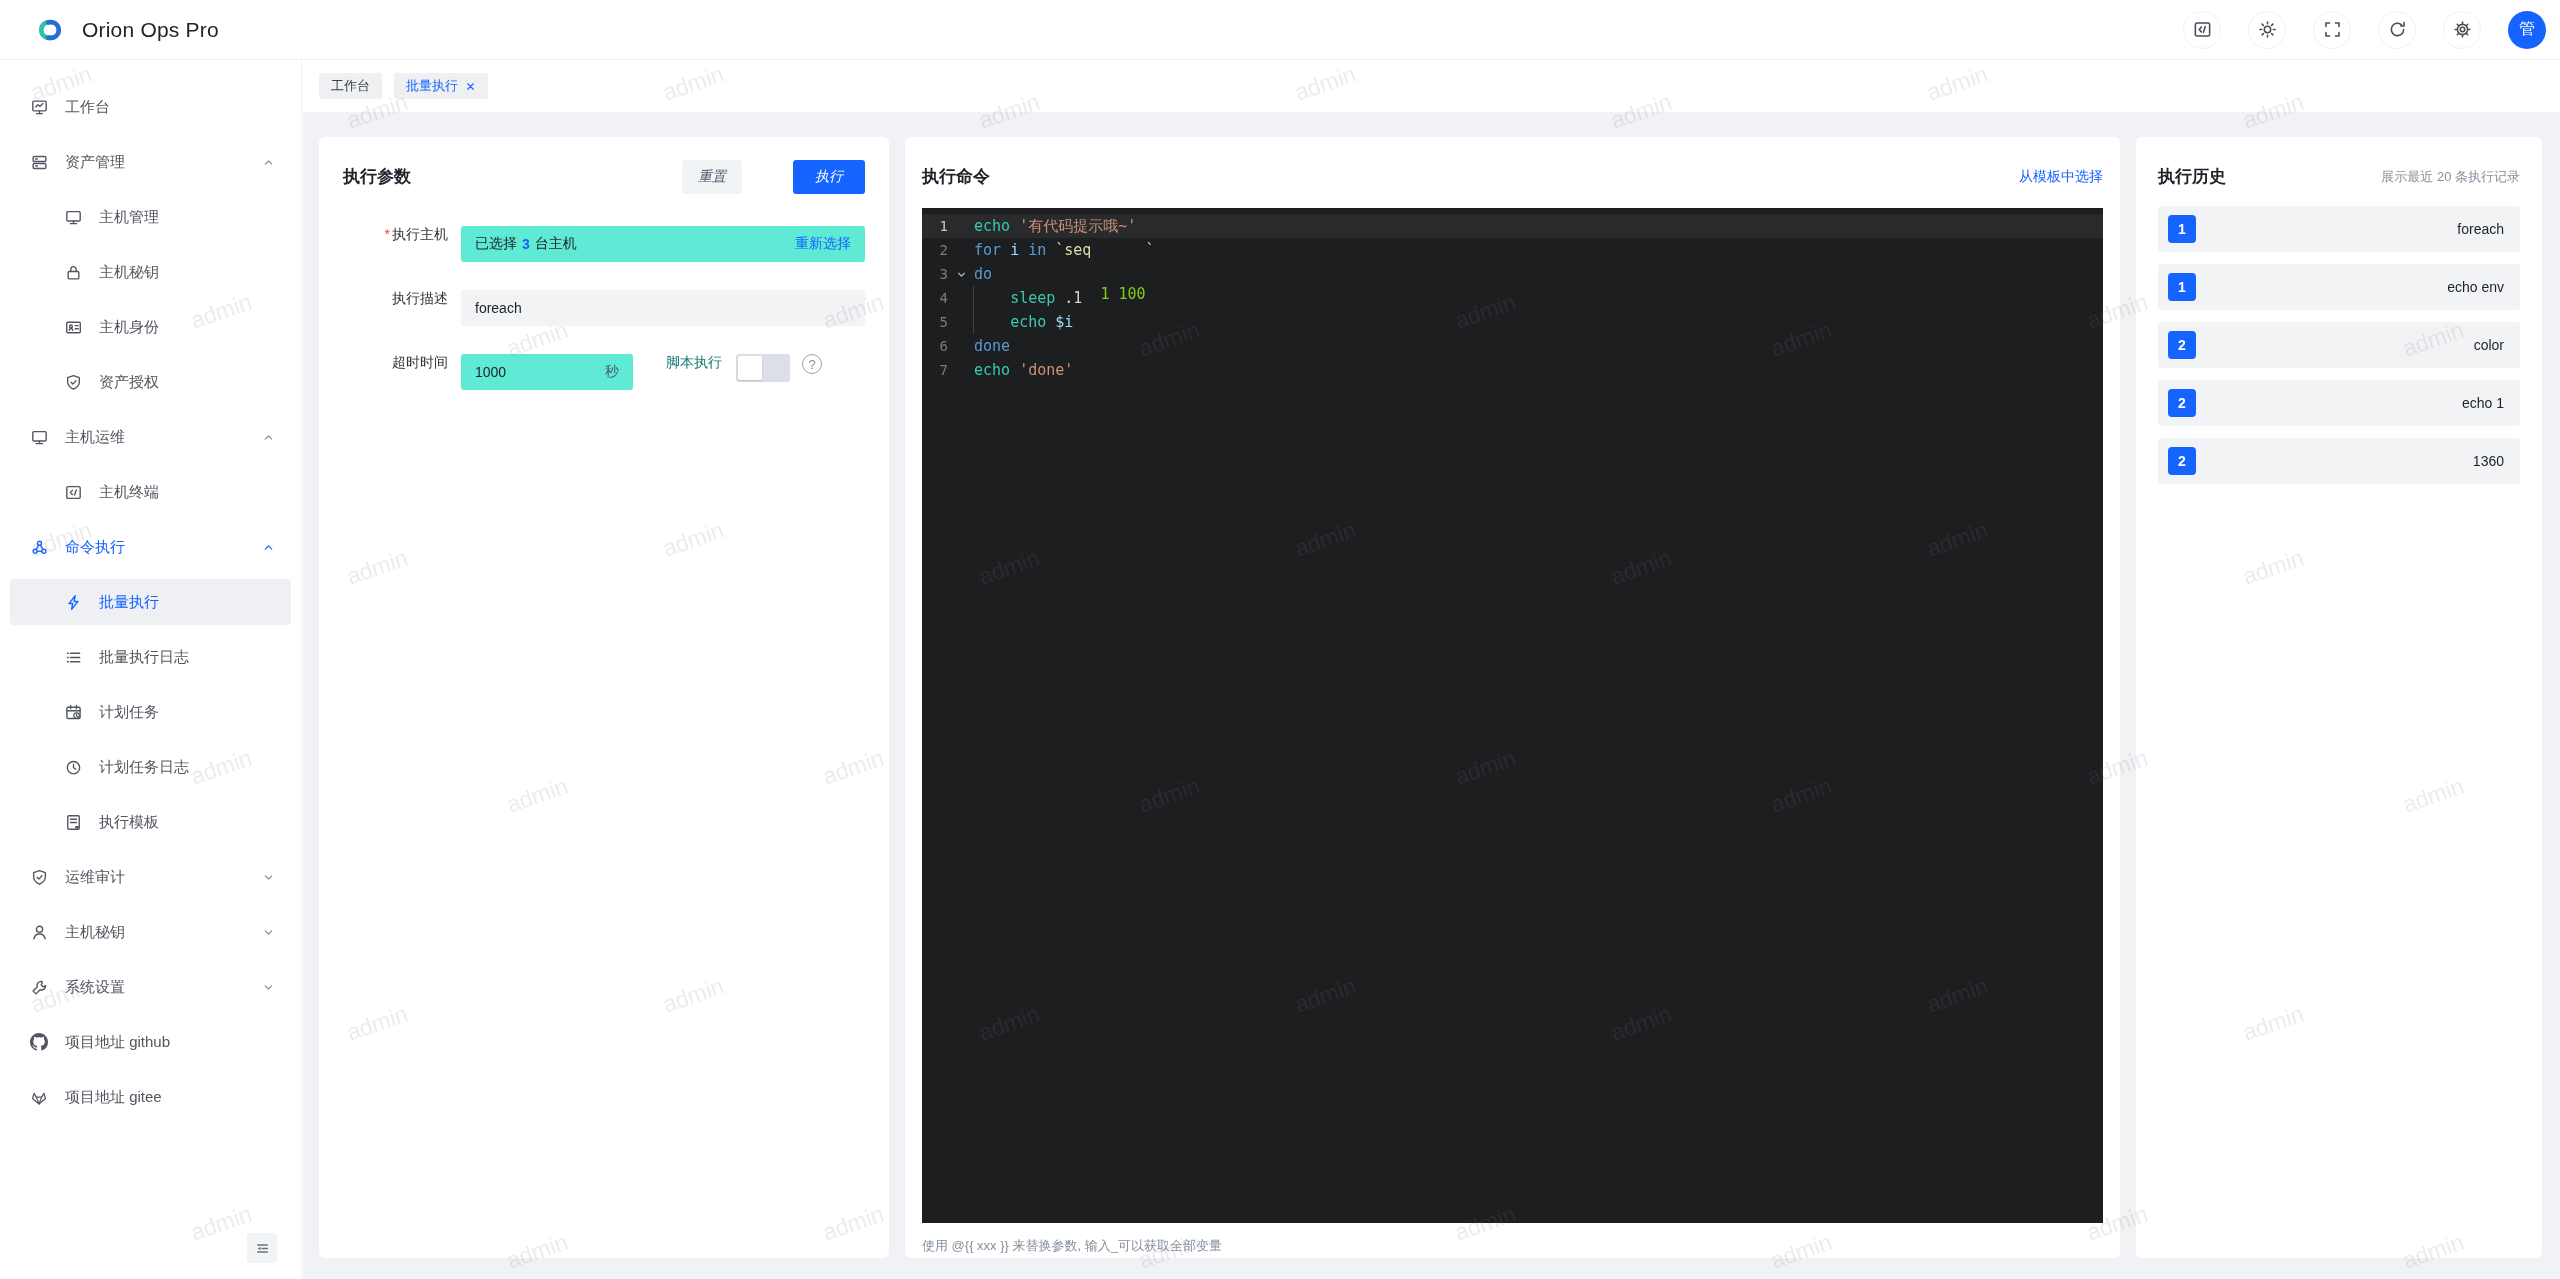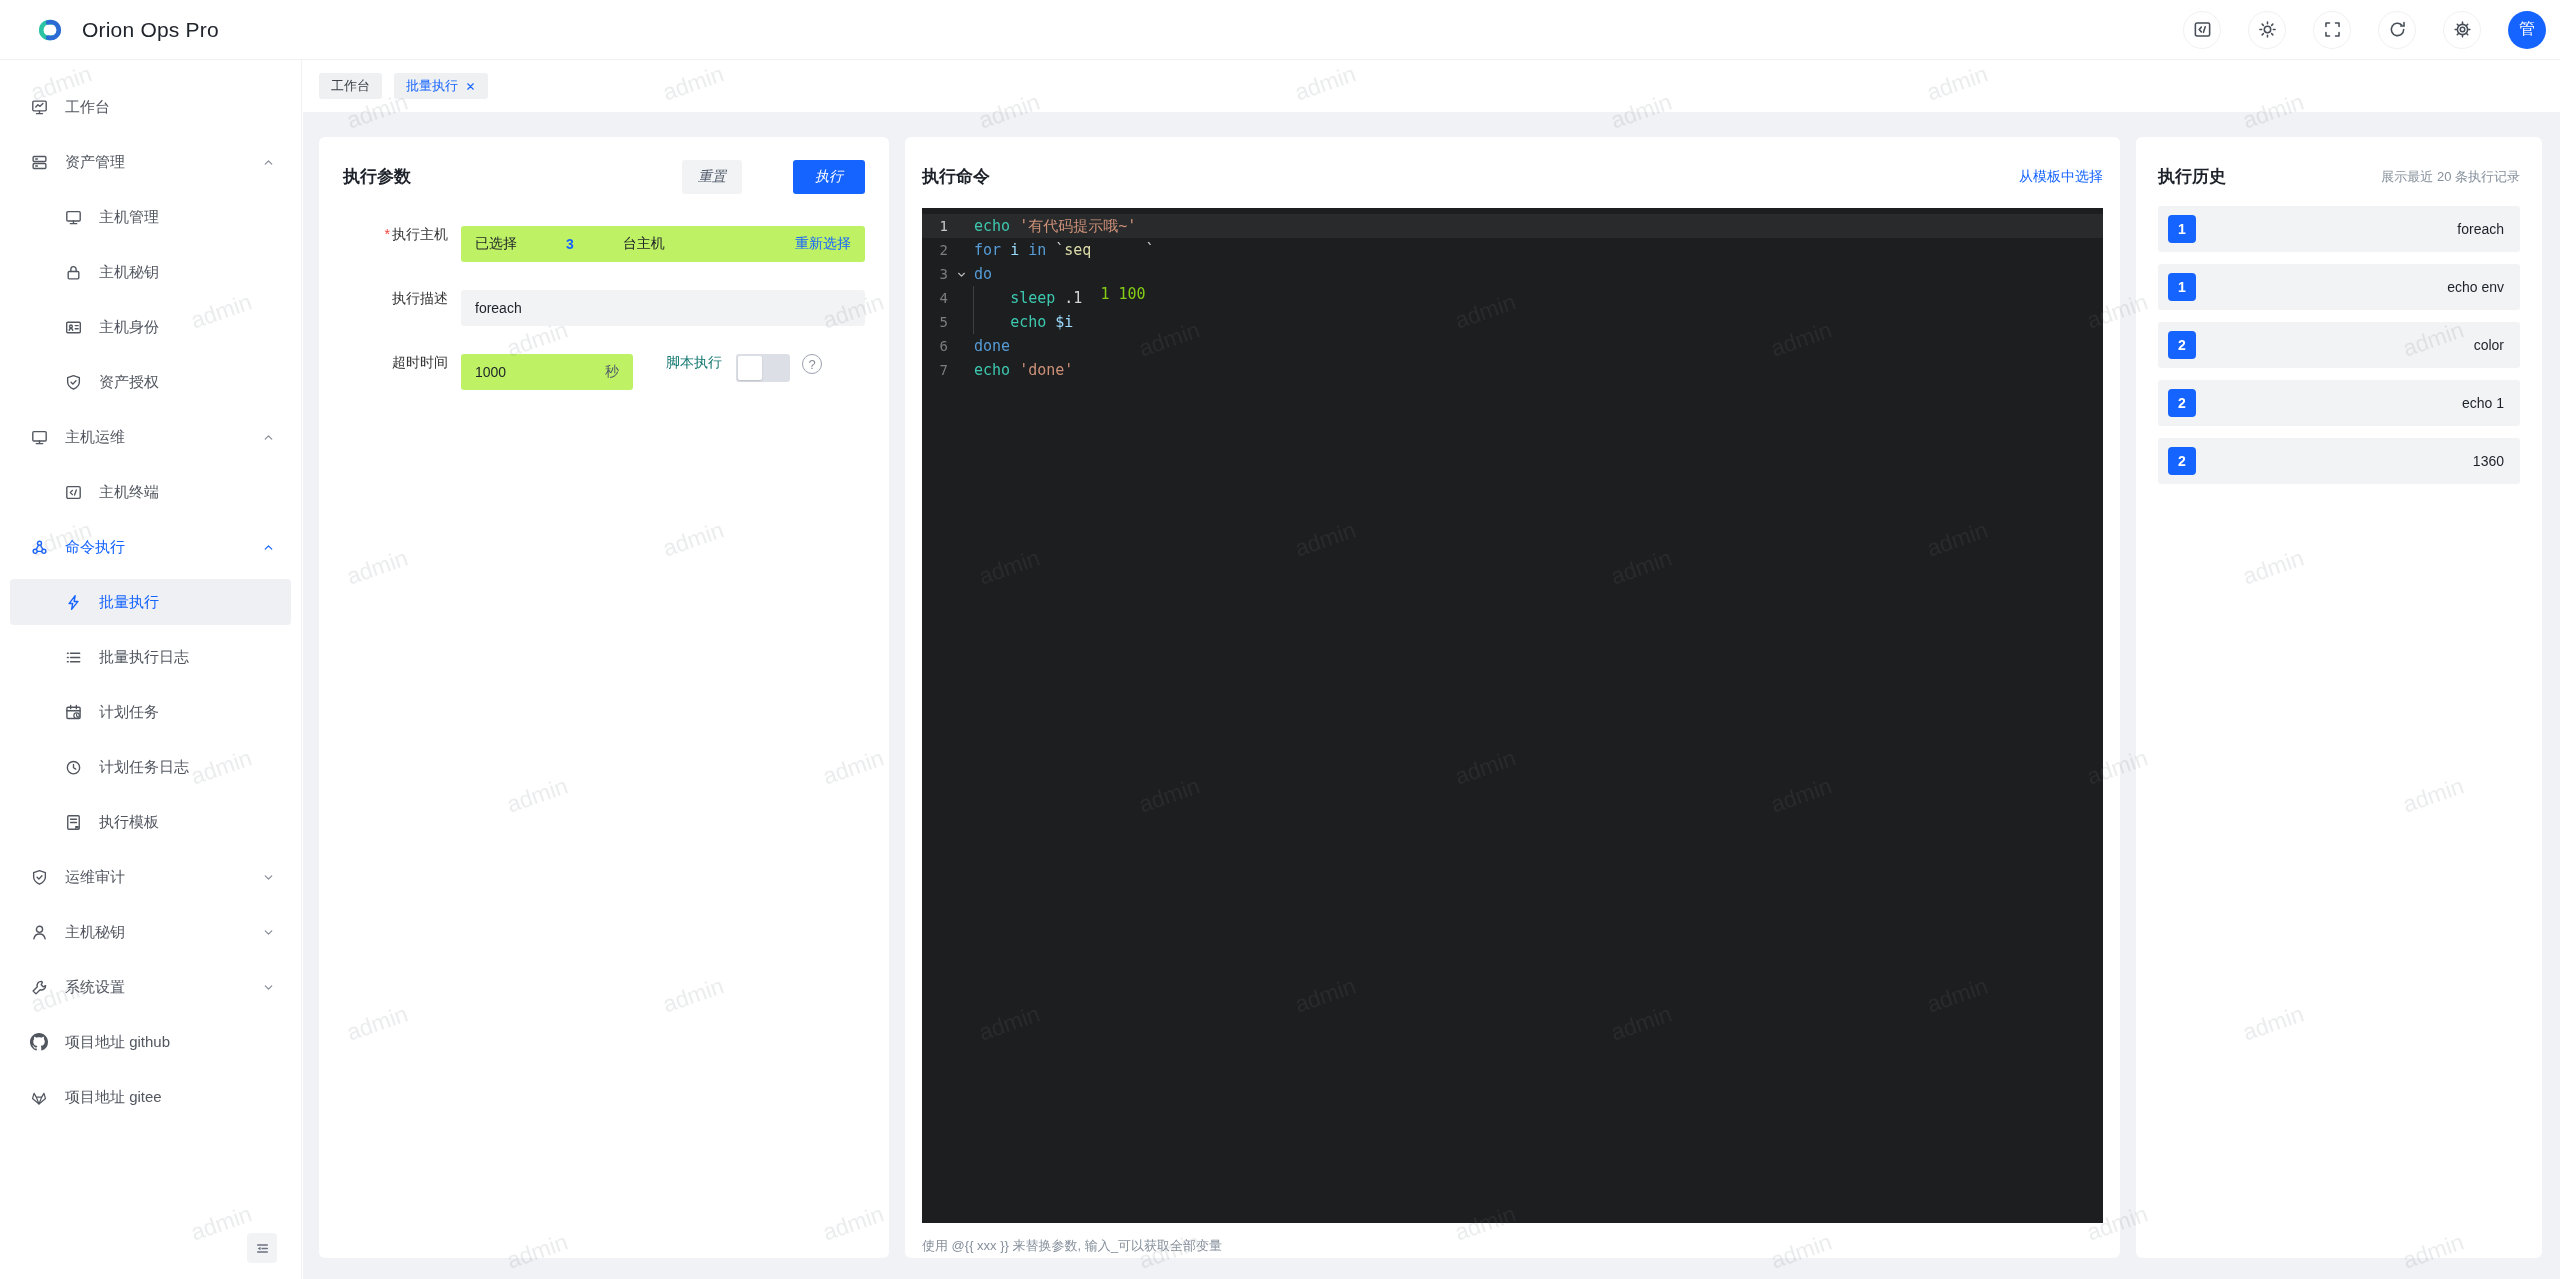--- a/index.html
+++ b/index.html
@@ -54,22 +54,22 @@
 
   
   .btn { height:34px; border:none; border-radius:3px; font-size:14px; cursor:pointer;
     font-family:inherit;font-style:italic; }
   .btn-reset { background:#f2f3f5; color:#4e5969; padding:0 16px; margin-right:14px; }
   .btn-exec  { background:#1664ff; color:#fff; padding:0 22px;margin-left:37px; }
   .form { margin-top:32px; }
   .frow { display:flex; margin-bottom:28px; }
   .flabel { width:118px; flex:none; text-align:right; padding-right:13px; font-size:14px; color:#333; }
   .req { color:#f53f3f; margin-right:2px; }
-  .fctl { flex:1; height:36px; background:#bef264; border-radius:3px; display:flex;
-    align-items:center; padding:0 14px; font-size:14px; color:#1d2129;gap:44px; }
+  .fctl { flex:1; height:36px; background:#5eead4; border-radius:3px; display:flex;
+    align-items:center; padding:0 14px; font-size:14px; color:#1d2129; }
   .count { color:#1664ff; font-weight:bold; margin:0 5px; }
   .finput { flex:1; height:36px; background:#f2f3f5; border-radius:3px; border:none;
     padding:0 14px; font-size:14px; color:#1d2129; font-family:inherit; outline:none; }
   .timeout { width:172px; flex:none; }
   .timeout input { width:80px; background:transparent; border:none; font-size:14px;
     color:#1d2129; font-family:inherit; outline:none; }
   .unit { margin-left:auto; color:#4e5969; }
   .inline-label { font-size:14px; color:#0f766e; margin-left:33px; margin-right:14px; }
   .toggle { width:54px; height:28px; background:#dcdfe5; border-radius:3px; position:relative; cursor:pointer; flex:none; }
   .knob { position:absolute; left:2px; top:2px; width:24px; height:24px; background:#fff; border-radius:2px;

